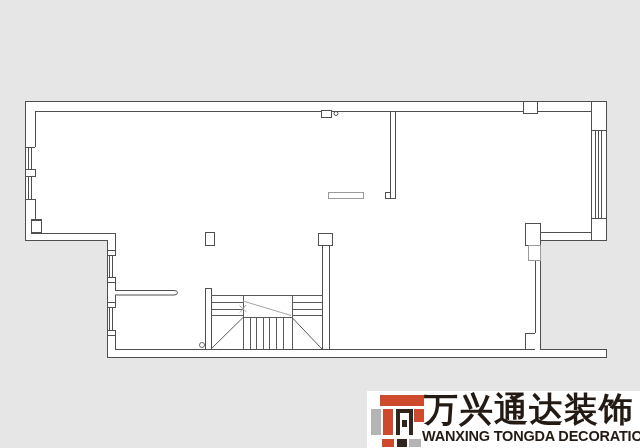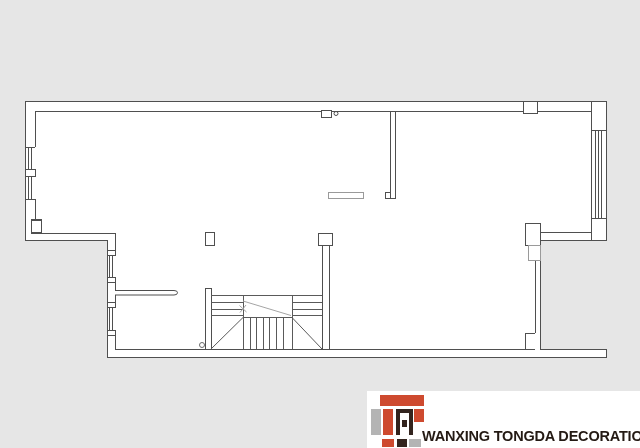--- a/index.html
+++ b/index.html
@@ -122,15 +122,16 @@
       <div class="blk red" style="left:45px;top:17px;width:10px;height:13px"></div>
       <div class="blk gray" style="left:2px;top:17px;width:10px;height:26px"></div>
       <div class="blk red" style="left:14px;top:17px;width:10px;height:26px"></div>
       <div class="doorframe">
           <div class="inner"></div>
         </div>
       <div class="blk red" style="left:13px;top:47px;width:12px;height:8px"></div>
       <div class="blk dark" style="left:28px;top:47px;width:10px;height:8px"></div>
       <div class="blk gray" style="left:40px;top:47px;width:12px;height:8px"></div>
     </div>
+    <div class="logo-zh">万兴通达装饰</div>
     <div class="logo-en">WANXING TONGDA DECORATION</div>
   </div>
 </div>
 
 </body></html>

